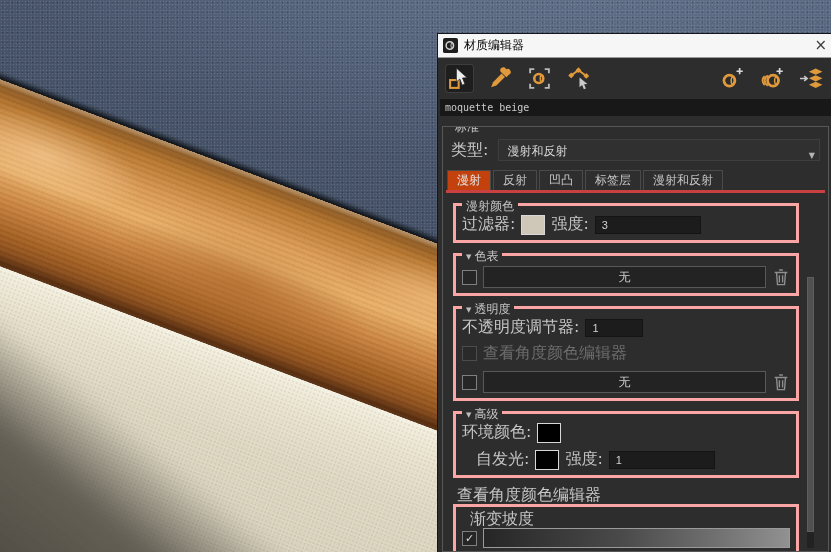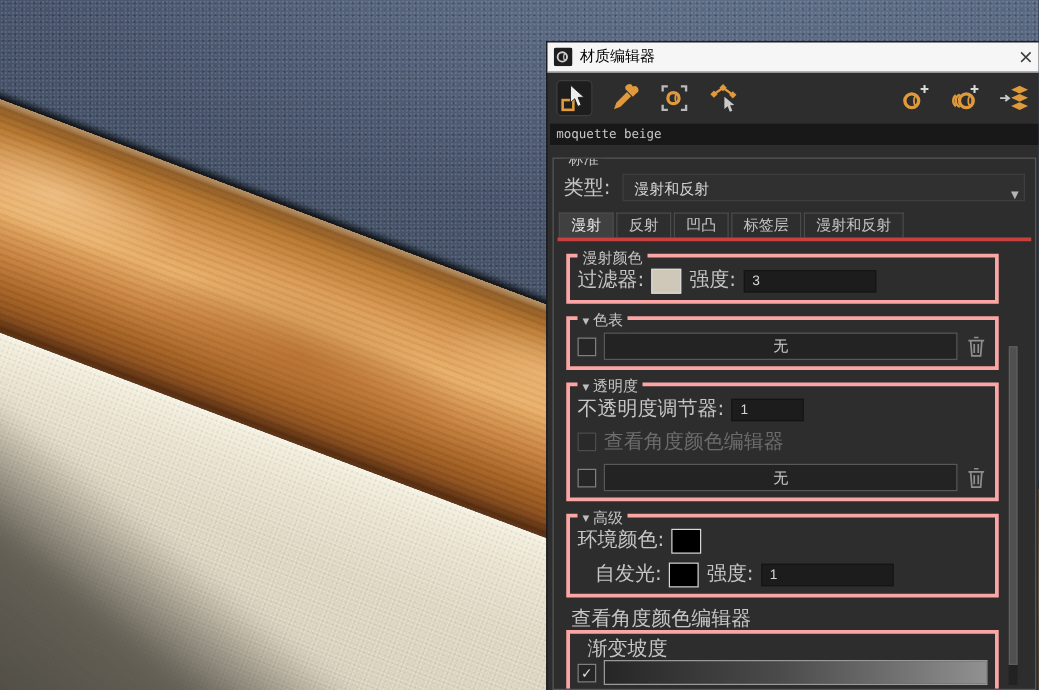--- a/index.html
+++ b/index.html
@@ -74,21 +74,21 @@
   .lbl{font-size:16px;color:#c6c6c6;white-space:nowrap;}
   .lbl.dim{color:#6c6c6c;}
   .combo{flex:1;margin-left:10px;height:20px;background:#303030;border:1px solid #3e3e3e;
          display:flex;align-items:flex-end;position:relative;}
   .combo .cval{font-size:12px;color:#d8d8d8;padding-left:8px;}
   .combo .carrow{position:absolute;right:4px;font-size:8px;color:#b4b4b4;}
 
   .tabs{display:flex;gap:2px;margin:9px 0 0 4px;flex:none;}
   .tab{font-size:12px;color:#c6c6c6;background:#2e2e2e;border:1px solid #4a4a4a;border-bottom:none;
        padding:2px 9px 3px 9px;line-height:14px;white-space:nowrap;}
-  .tab.active{background:#404040;color:#e8e8e8;text-align:center;}
+  .tab.active{background:#c2410c;color:#e8e8e8;text-align:center;}
   .redline{height:3px;margin:0 3px;flex:none;}
 
   .content{flex:1;overflow:hidden;padding:2px 27px 0 8px;position:relative;}
   .ibox{border:3px solid #fca5a5;margin:10px 2px 0 2px;padding:6px 6px 5px 6px;position:relative;box-sizing:border-box;}
   .ibox .gtitle{top:-8px;left:6px;}
   .row{display:flex;align-items:center;gap:6px;margin-top:2px;}
   .swatch{width:24px;height:20px;border:1px solid #d8d8d8;box-sizing:border-box;flex:none;}
   .vinput{height:18px;background:#1c1c1c;border:1px solid #141414;color:#d2d2d2;
           font-size:11px;padding:0 0 0 6px;outline:none;box-sizing:border-box;}
   .w-big{width:106px;} .w-sm{width:58px;}

